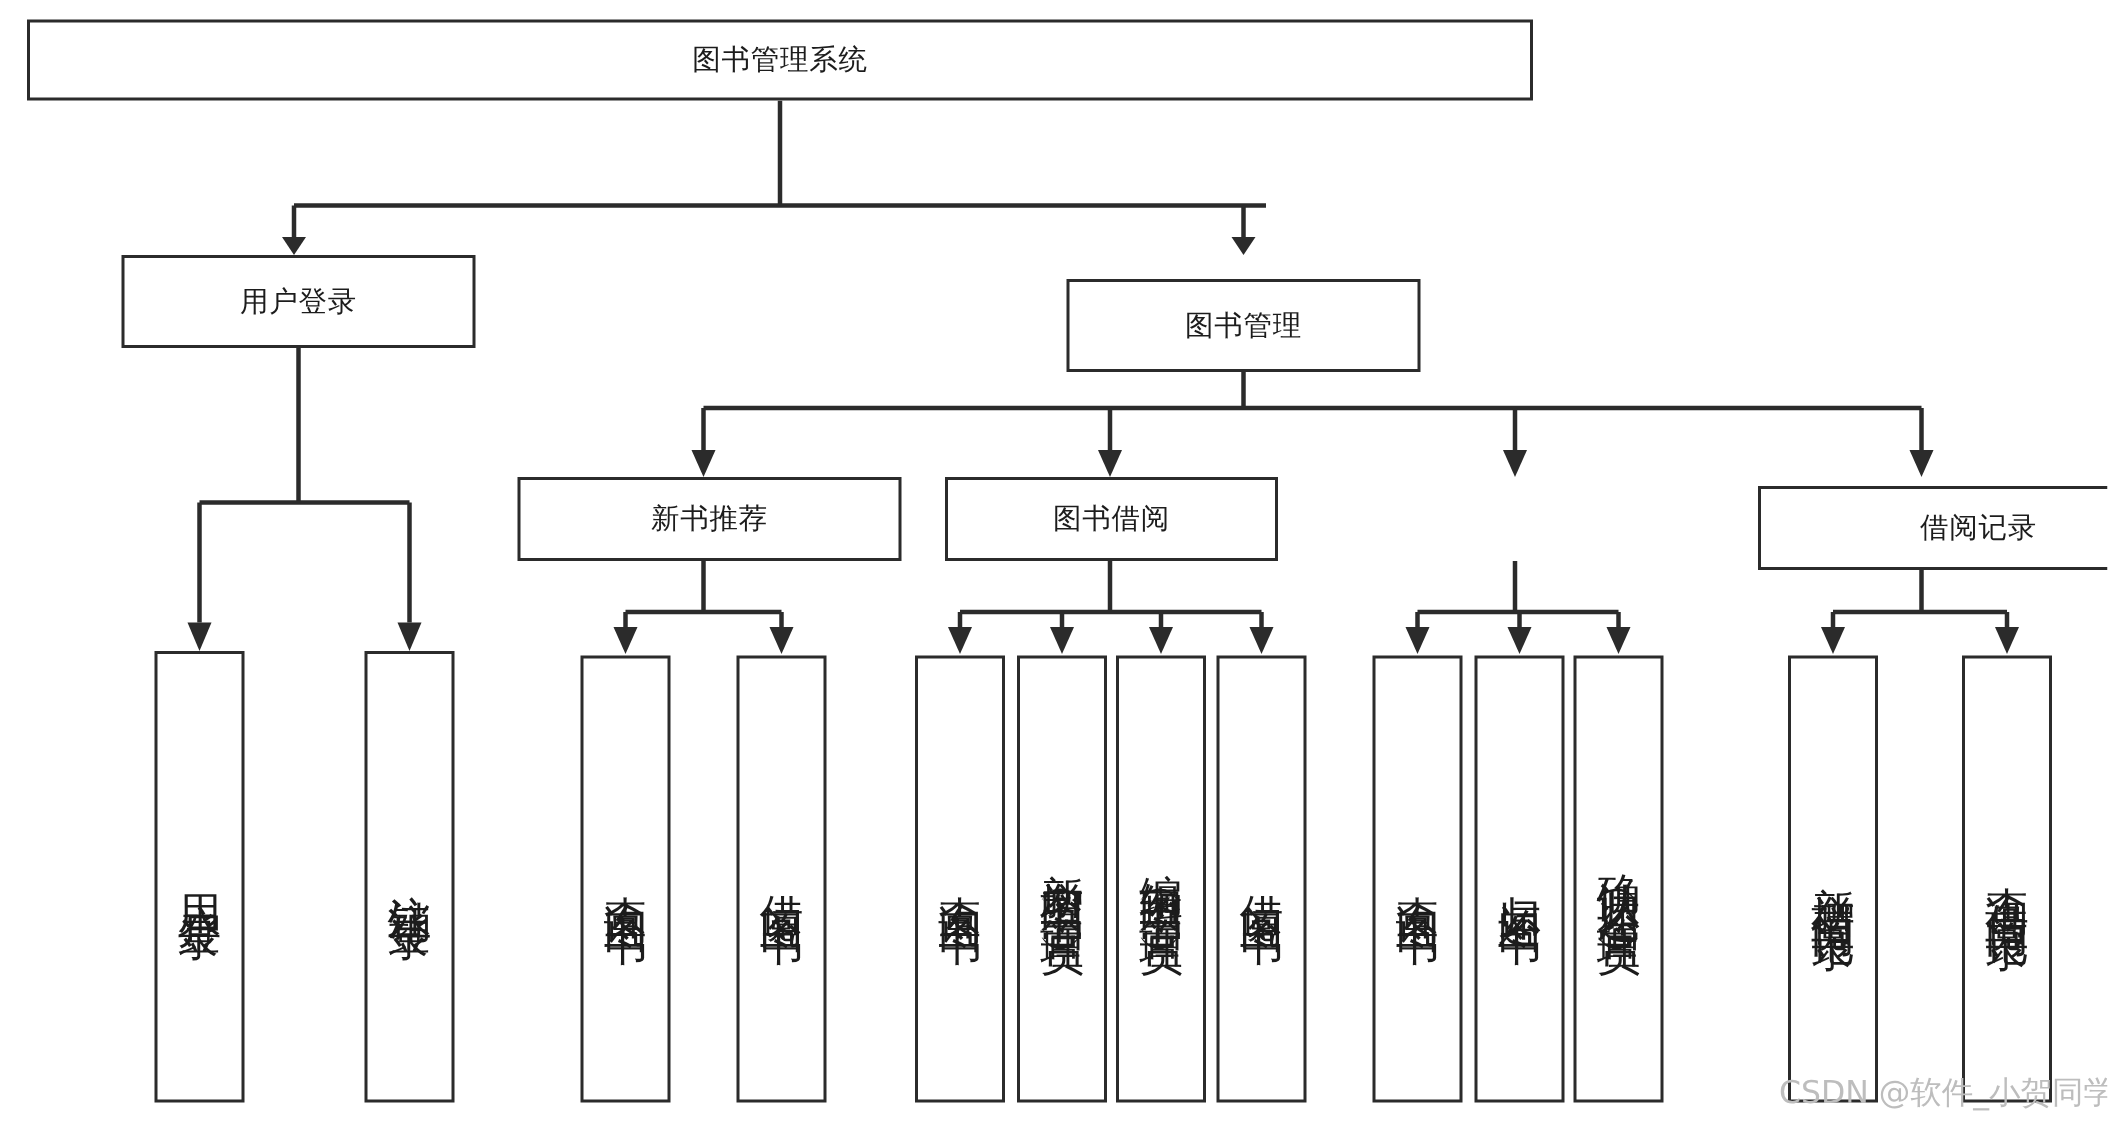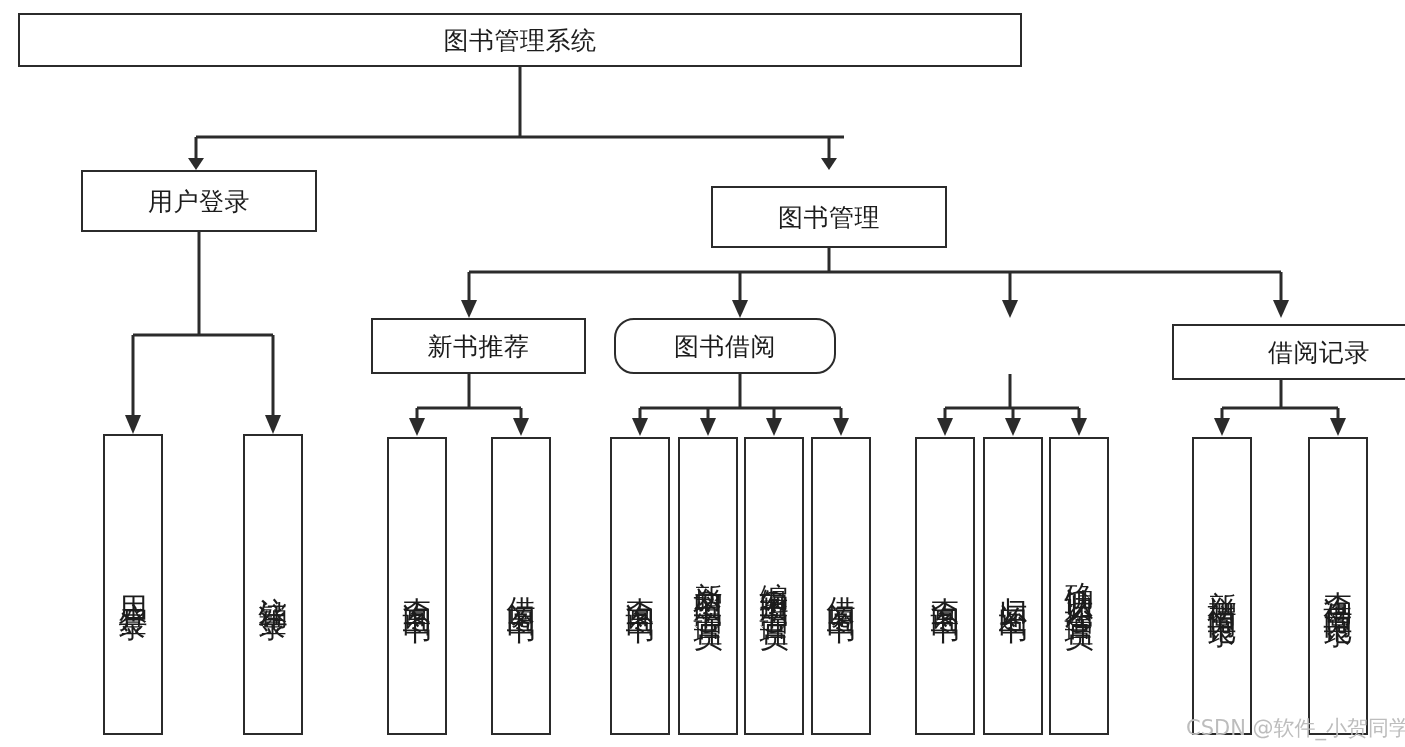--- a/index.html
+++ b/index.html
@@ -17,21 +17,21 @@
     justify-content:center;
     color:#1c1c1c;
   }
   .node .lbl{
     display:block;
     text-align:center;
     line-height:1.0;
     white-space:nowrap;
   }
   .horiz .lbl{
-    font-size:25px;
+    font-size:19px;
     letter-spacing:0.5px;
   }
   .vert{
     align-items:center;
     justify-content:center;
   }
   .vert .lbl{
     writing-mode:vertical-rl;
     text-orientation:upright;
     font-size:29px;
@@ -131,24 +131,24 @@
     <span class="lbl">图书管理系统</span>
   </div>
 
   <div class="node horiz" style="left:81px;top:170px;width:236px;height:62px;">
     <span class="lbl">用户登录</span>
   </div>
   <div class="node horiz" style="left:711px;top:186px;width:236px;height:62px;">
     <span class="lbl">图书管理</span>
   </div>
 
-  <div class="node horiz" style="left:371px;top:318px;width:215px;height:56px;">
+  <div class="node horiz" style="left:345px;top:318px;width:256px;height:56px;">
     <span class="lbl">新书推荐</span>
   </div>
-  <div class="node horiz" style="left:614px;top:318px;width:222px;height:56px;border-radius:20px;">
+  <div class="node horiz" style="left:630px;top:318px;width:222px;height:56px;">
     <span class="lbl">图书借阅</span>
   </div>
   <div class="node horiz" style="left:1172px;top:324px;width:254px;height:56px;padding-left:40px;">
     <span class="lbl">借阅记录</span>
   </div>
 
   <div class="node vert" style="left:103px;top:434px;width:60px;height:301px;">
     <span class="lbl">用户登录</span>
   </div>
   <div class="node vert" style="left:243px;top:434px;width:60px;height:301px;">

